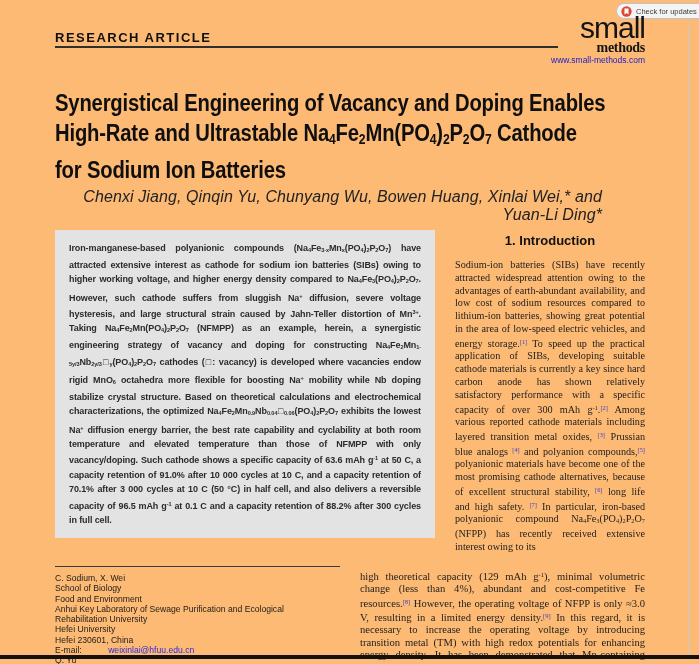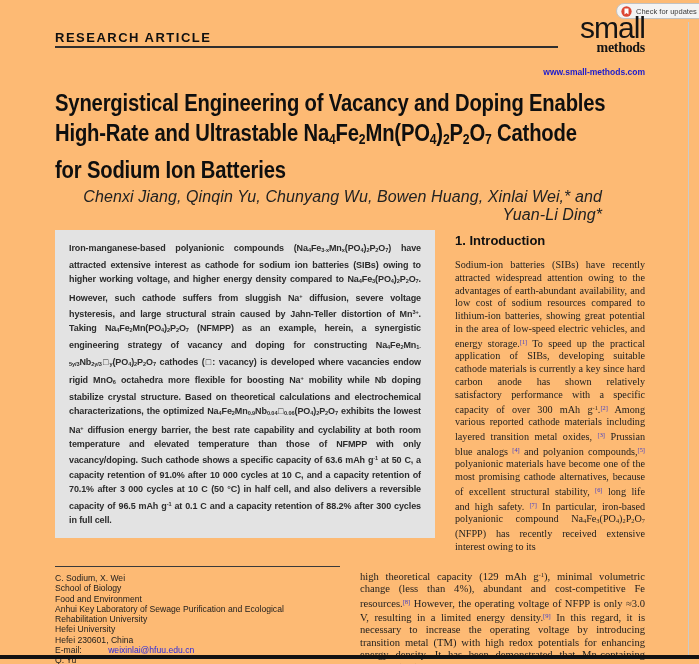--- a/index.html
+++ b/index.html
@@ -22,21 +22,21 @@
   .kicker{
     position:absolute;left:55px;top:30px;font-size:13px;font-weight:bold;
     letter-spacing:1.5px;color:#101010;
   }
   .header-rule{position:absolute;left:55px;top:46px;width:503px;height:2px;background:#2e2e2e;}
 
   
   .logo{position:absolute;left:500px;top:14px;width:145px;text-align:right;line-height:1;}
   .logo-line1{font-size:30px;font-weight:normal;letter-spacing:-1px;color:#141414;line-height:27px;}
   .logo-line2{font-size:14px;font-weight:bold;letter-spacing:-0.3px;color:#141414;line-height:13px;font-family:Liberation Serif, serif;}
-  .logo-url{margin-top:14px;font-size:8.5px;font-weight:bold;color:#1a1ace;}
+  .logo-url{margin-top:2px;font-size:8.5px;font-weight:normal;color:#1a1ace;}
 
   
   .title{
     position:absolute;left:55px;top:88px;width:672px;margin:0;
     font-size:23px;line-height:30px;font-weight:bold;color:#0f0f0f;
     transform:scaleX(0.88);transform-origin:left top;letter-spacing:-0.2px;
   }
   .title sub{font-size:60%;vertical-align:-0.25em;}
   .authors{
     position:absolute;left:42px;top:188px;width:560px;
@@ -50,21 +50,21 @@
   }
   .abstract-text{
     font-size:9px;font-weight:bold;line-height:14.6px;text-align:justify;
     color:#2b2b2b;letter-spacing:-0.1px;
   }
   .abstract-text sub{font-size:62%;vertical-align:-0.2em;}
   .abstract-text sup{font-size:62%;vertical-align:0.45em;}
 
   
   .intro-col{position:absolute;left:455px;top:233px;width:190px;}
-  .intro-heading{margin:0 0 11px 0;font-size:13px;font-weight:bold;color:#101010;}
+  .intro-heading{margin:0 0 11px 0;font-size:13px;font-weight:bold;color:#101010;text-align:center;}
   .serif-text{
     font-family:"Liberation Serif",serif;font-size:10.2px;line-height:12.8px;
     text-align:justify;color:#1d1d1d;
   }
   .intro-col .serif-text{max-height:318px;overflow:hidden;}
   .serif-text sub{font-size:62%;vertical-align:-0.2em;}
   .serif-text sup{font-size:62%;vertical-align:0.45em;}
   sup.ref{color:#3c3ccc;}
 
   

